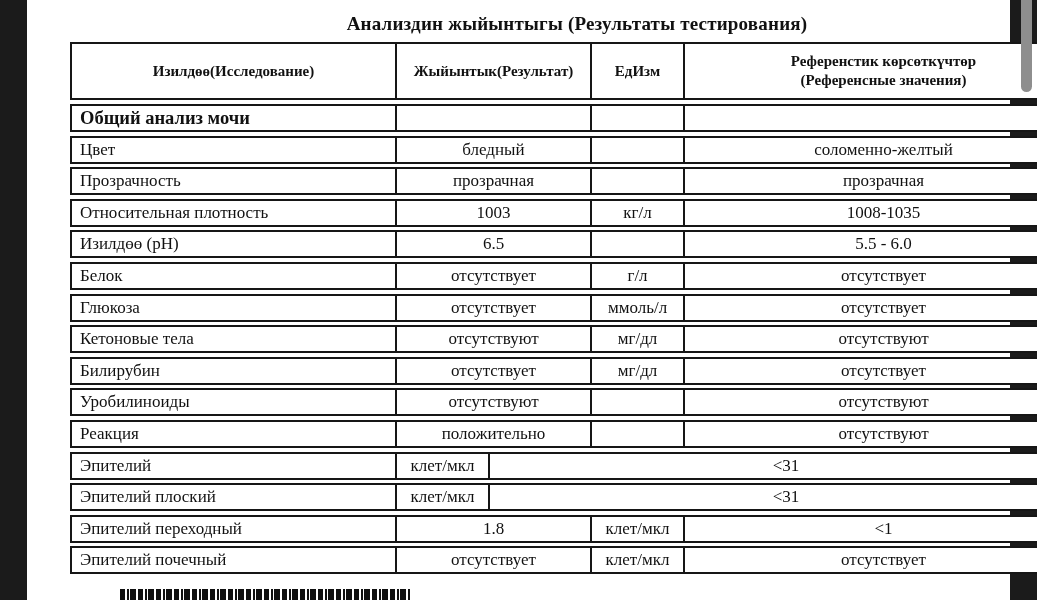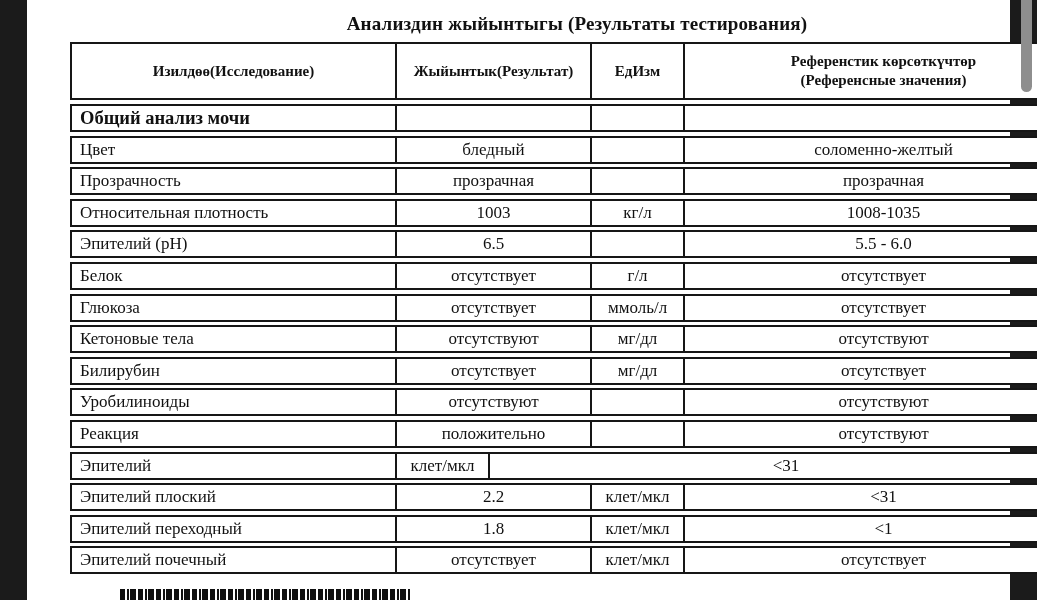--- a/index.html
+++ b/index.html
@@ -117,21 +117,21 @@
   </div>
 
   <div class="trow data-row">
     <div class="cell c1">Относительная плотность</div>
     <div class="cell c2">1003</div>
     <div class="cell c3">кг/л</div>
     <div class="cell c4">1008-1035</div>
   </div>
 
   <div class="trow data-row">
-    <div class="cell c1">Эпителий (pH)</div>
+    <div class="cell c1">Изилдөө (pH)</div>
     <div class="cell c2">6.5</div>
     <div class="cell c3"></div>
     <div class="cell c4">5.5 - 6.0</div>
   </div>
 
   <div class="trow data-row">
     <div class="cell c1">Белок</div>
     <div class="cell c2">отсутствует</div>
     <div class="cell c3">г/л</div>
     <div class="cell c4">отсутствует</div>
@@ -173,21 +173,20 @@
   </div>
 
   <div class="trow data-row">
     <div class="cell c1">Эпителий</div>
     <div class="cell c3">клет/мкл</div>
     <div class="cell c4">&lt;31</div>
   </div>
 
   <div class="trow data-row">
     <div class="cell c1">Эпителий плоский</div>
-    <div class="cell c2">2.2</div>
     <div class="cell c3">клет/мкл</div>
     <div class="cell c4">&lt;31</div>
   </div>
 
   <div class="trow data-row">
     <div class="cell c1">Эпителий переходный</div>
     <div class="cell c2">1.8</div>
     <div class="cell c3">клет/мкл</div>
     <div class="cell c4">&lt;1</div>
   </div>

